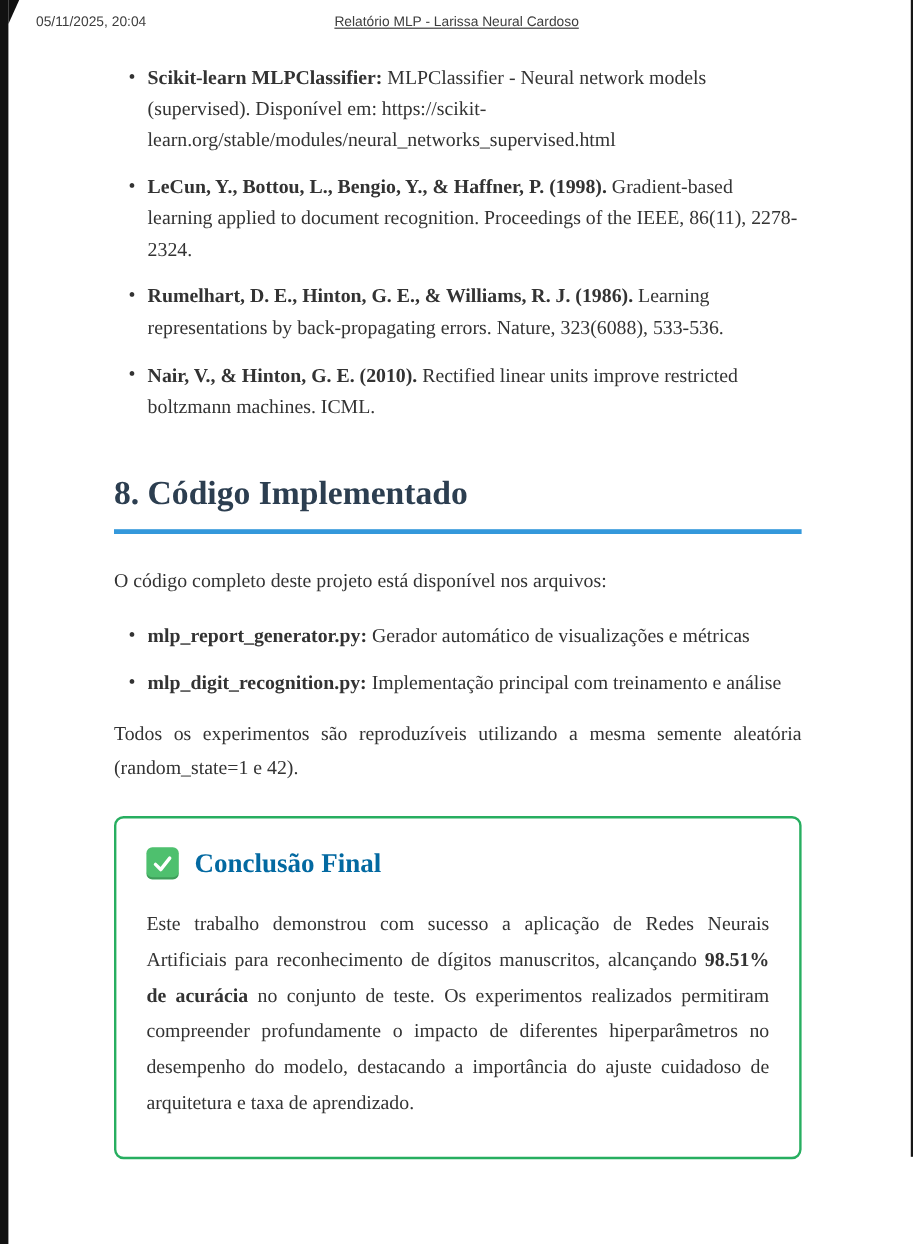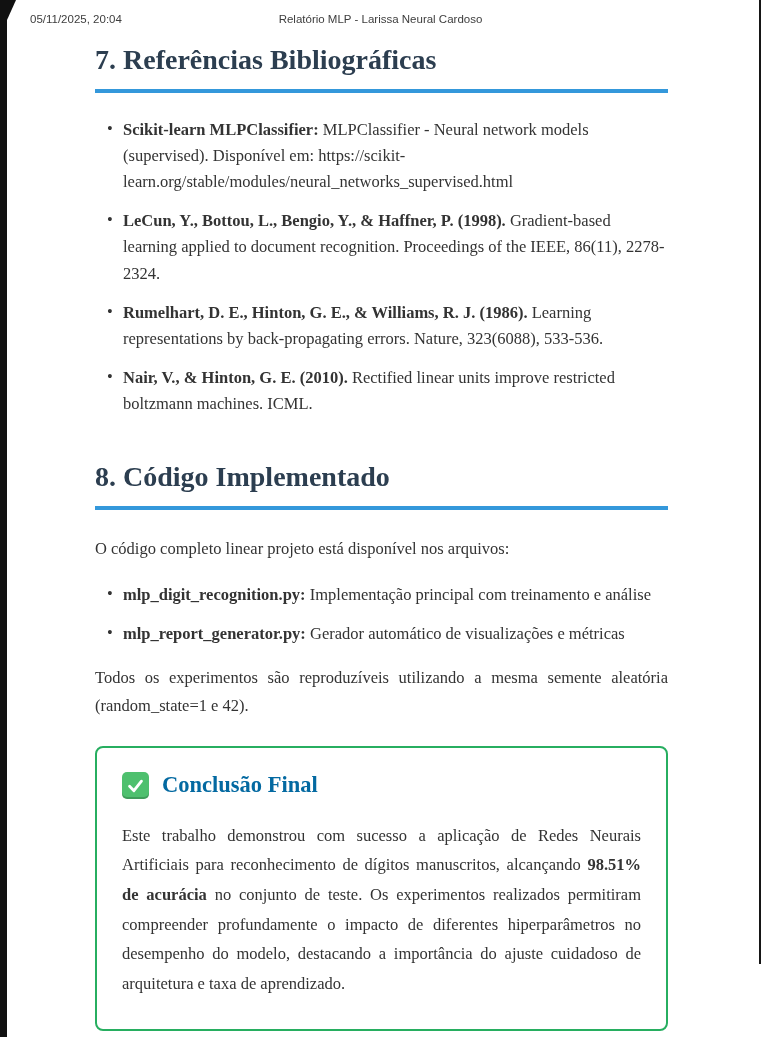--- a/index.html
+++ b/index.html
@@ -11,21 +11,21 @@
   .page { position:relative; width:761px; height:1037px; background:#fff; overflow:hidden; }
 
   
   .edge-left  { position:absolute; left:0; top:0; width:7px; height:100%; background:#111; }
   .edge-corner{ position:absolute; left:7px; top:0; width:0; height:0;
                 border-top:20px solid #111; border-right:9px solid transparent; }
   .edge-right { position:absolute; right:0; top:0; width:2px; height:93%; background:#161616; }
 
   
   .print-header { position:absolute; top:13px; left:0; width:100%;
-                  font-family:"Liberation Sans", sans-serif; font-size:11.5px; color:#3d3d3d; }
+                  font-family:"Liberation Sans", sans-serif; font-size:11.5px; color:#3d3d3d;text-decoration:underline; }
   .ph-left   { position:absolute; left:30px; top:0; }
   .ph-center { display:block; text-align:center; }
 
   .content { position:absolute; left:95px; top:28px; width:573px; color:#333; font-size:16.5px; }
 
   h2.section { font-size:28px; line-height:1.15; color:#2c3e50; font-weight:bold;
                margin:0; padding:0 0 13px 0; border-bottom:4px solid #3498db; }
   h2.first   { margin-top:16px; }
   h2.second  { margin-top:44px; }
 
@@ -58,47 +58,46 @@
   <div class="edge-corner"></div>
   <div class="edge-right"></div>
 
   <div class="print-header">
     <span class="ph-left">05/11/2025, 20:04</span>
     <span class="ph-center">Relatório MLP - Larissa Neural Cardoso</span>
   </div>
 
   <div class="content">
 
-    <h2 class="section first">7. Referências Bibliográficas</h2>
 
     <ul class="blist">
       <li>
         <strong>Scikit-learn MLPClassifier:</strong><span> MLPClassifier - Neural network models (supervised). Disponível em: https://scikit-learn.org/stable/modules/neural_networks_supervised.html</span>
       </li>
       <li>
         <strong>LeCun, Y., Bottou, L., Bengio, Y., &amp; Haffner, P. (1998).</strong><span> Gradient-based learning applied to document recognition. Proceedings of the IEEE, 86(11), 2278-2324.</span>
       </li>
       <li>
         <strong>Rumelhart, D. E., Hinton, G. E., &amp; Williams, R. J. (1986).</strong><span> Learning representations by back-propagating errors. Nature, 323(6088), 533-536.</span>
       </li>
       <li>
         <strong>Nair, V., &amp; Hinton, G. E. (2010).</strong><span> Rectified linear units improve restricted boltzmann machines. ICML.</span>
       </li>
     </ul>
 
     <h2 class="section second">8. Código Implementado</h2>
 
-    <p class="intro">O código completo linear projeto está disponível nos arquivos:</p>
+    <p class="intro">O código completo deste projeto está disponível nos arquivos:</p>
 
     <ul class="blist files">
       <li>
-        <strong>mlp_digit_recognition.py:</strong><span> Implementação principal com treinamento e análise</span>
+        <strong>mlp_report_generator.py:</strong><span> Gerador automático de visualizações e métricas</span>
       </li>
       <li>
-        <strong>mlp_report_generator.py:</strong><span> Gerador automático de visualizações e métricas</span>
+        <strong>mlp_digit_recognition.py:</strong><span> Implementação principal com treinamento e análise</span>
       </li>
     </ul>
 
     <p class="note">Todos os experimentos são reproduzíveis utilizando a mesma semente aleatória (random_state=1 e 42).</p>
 
     <div class="conclusion-box">
       <h3 class="box-title">
         <span class="check-icon">
           <svg width="19" height="19" viewBox="0 0 24 24" fill="none" xmlns="http://www.w3.org/2000/svg">
             <polyline points="4.5,13 10,18.5 19.5,6.5" stroke="#ffffff" stroke-width="3.6" stroke-linecap="round" stroke-linejoin="round"></polyline>

